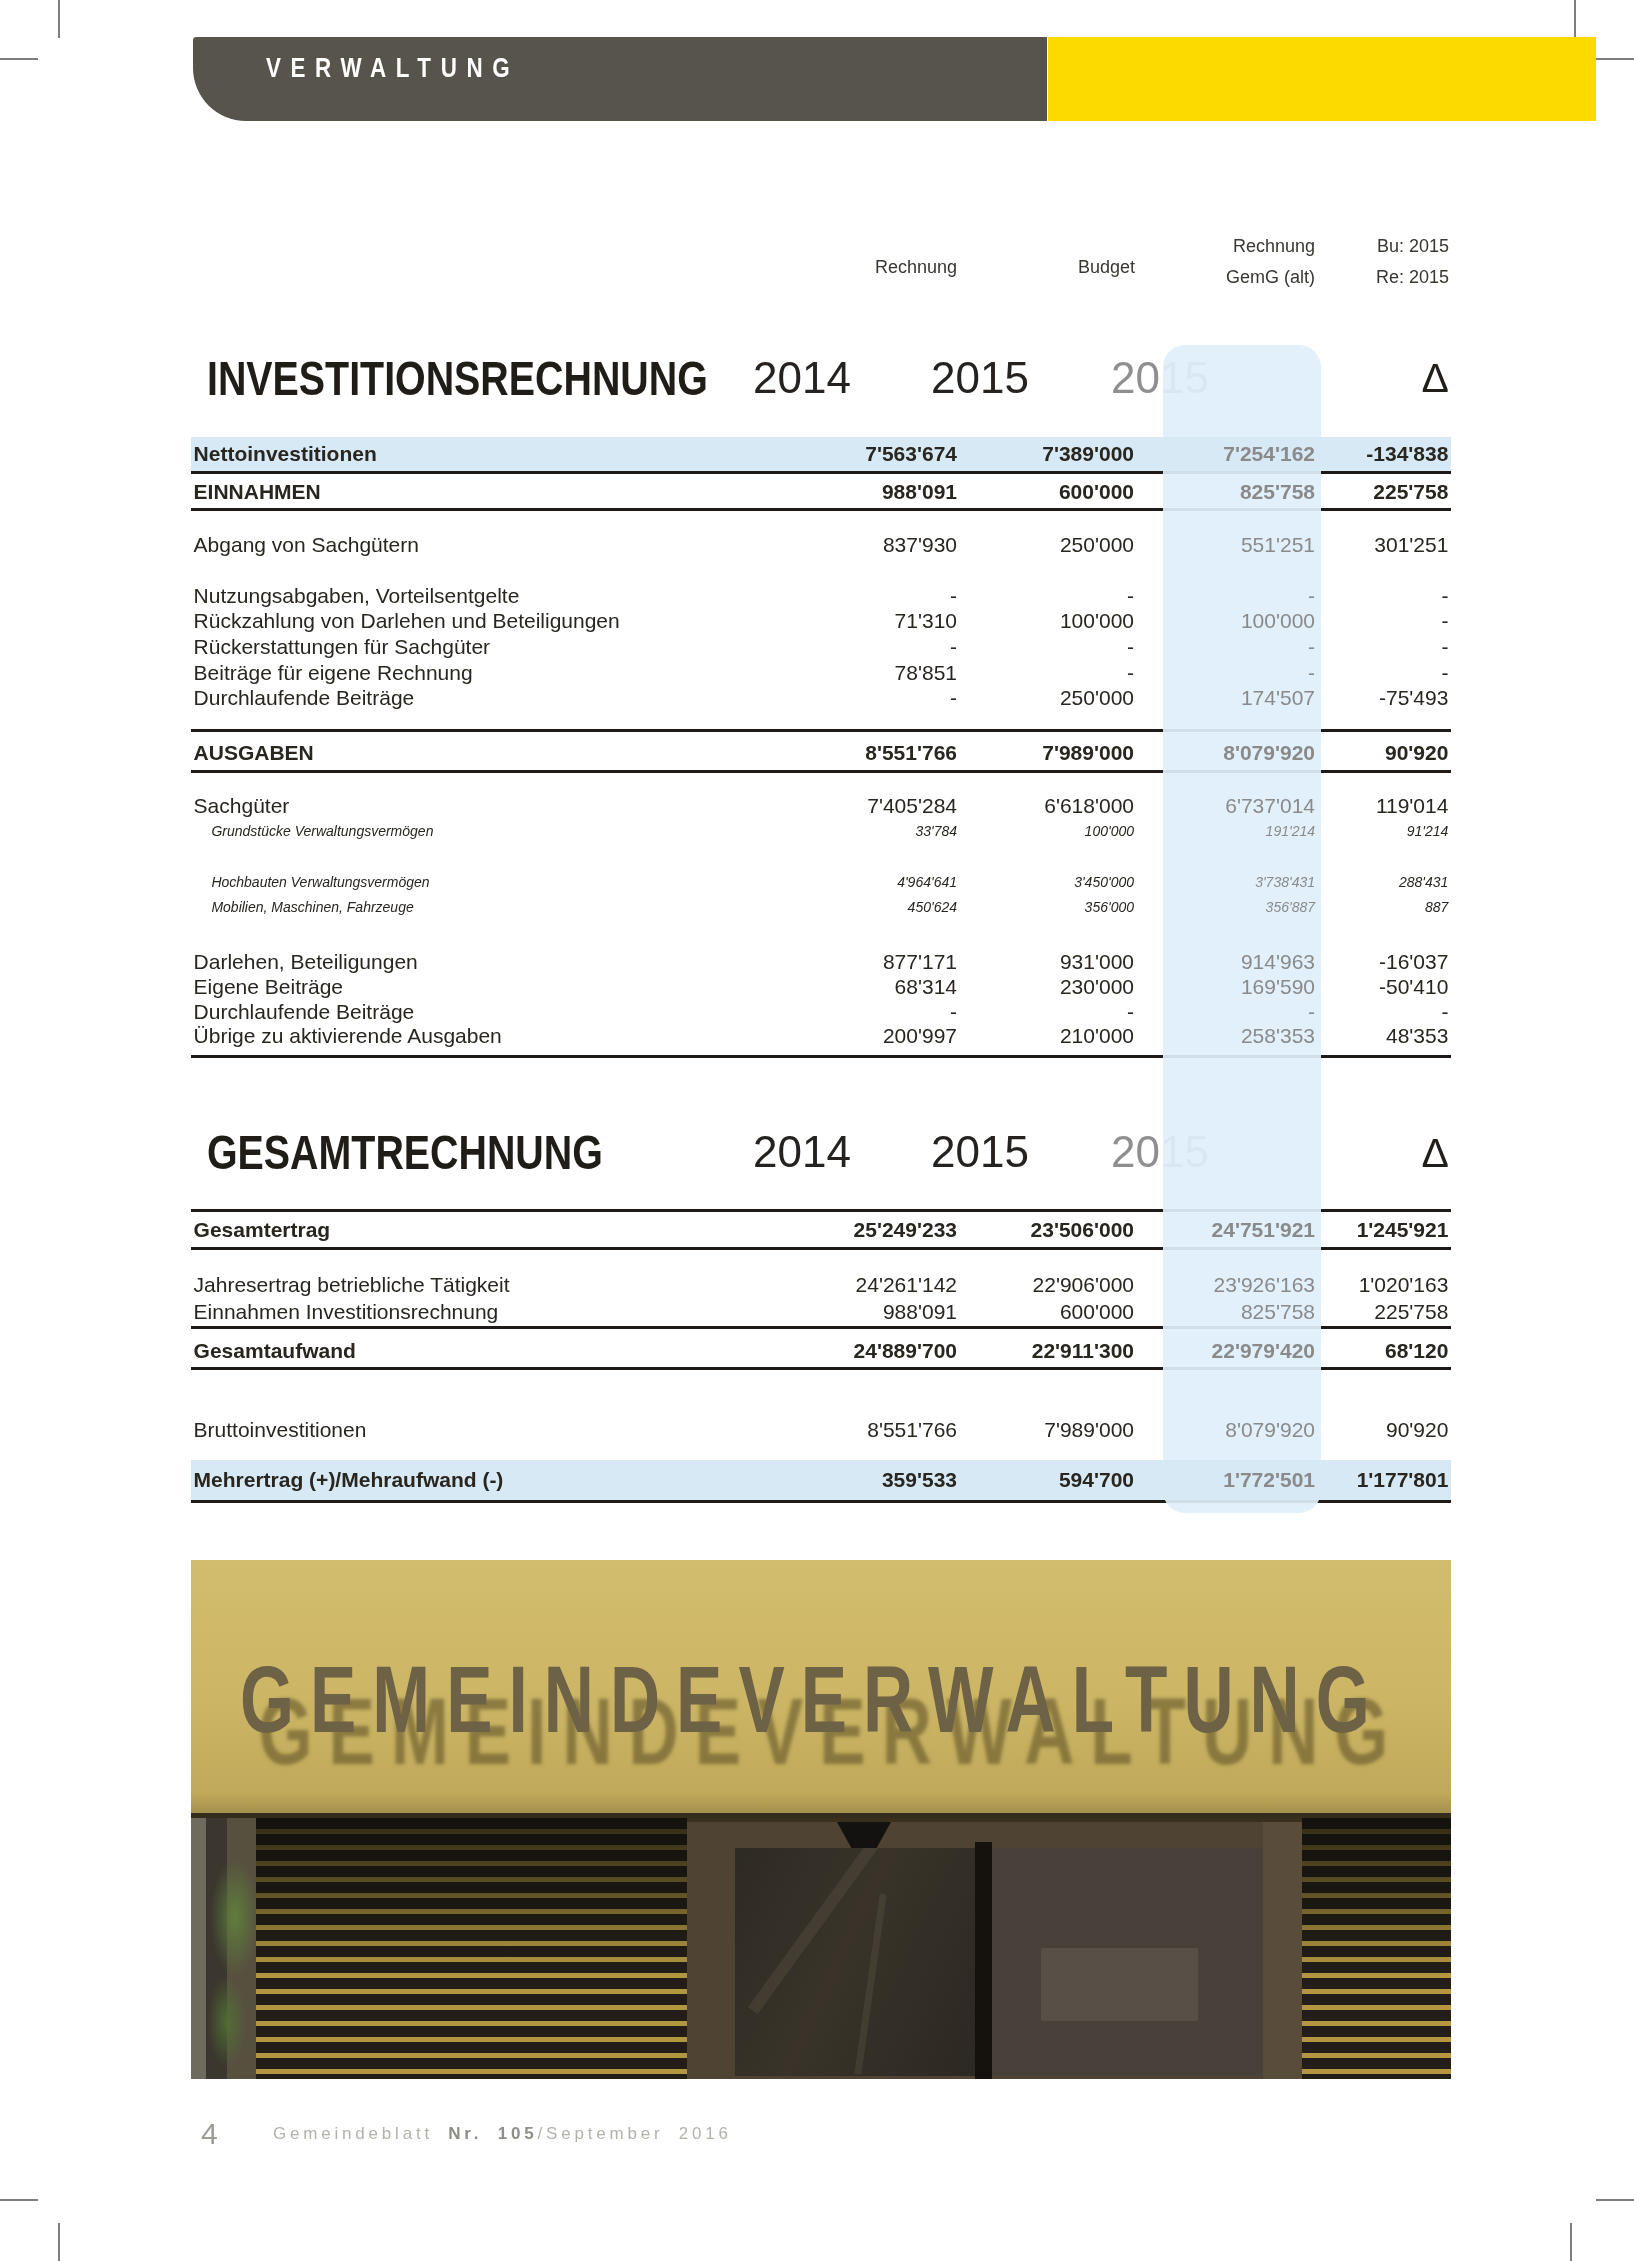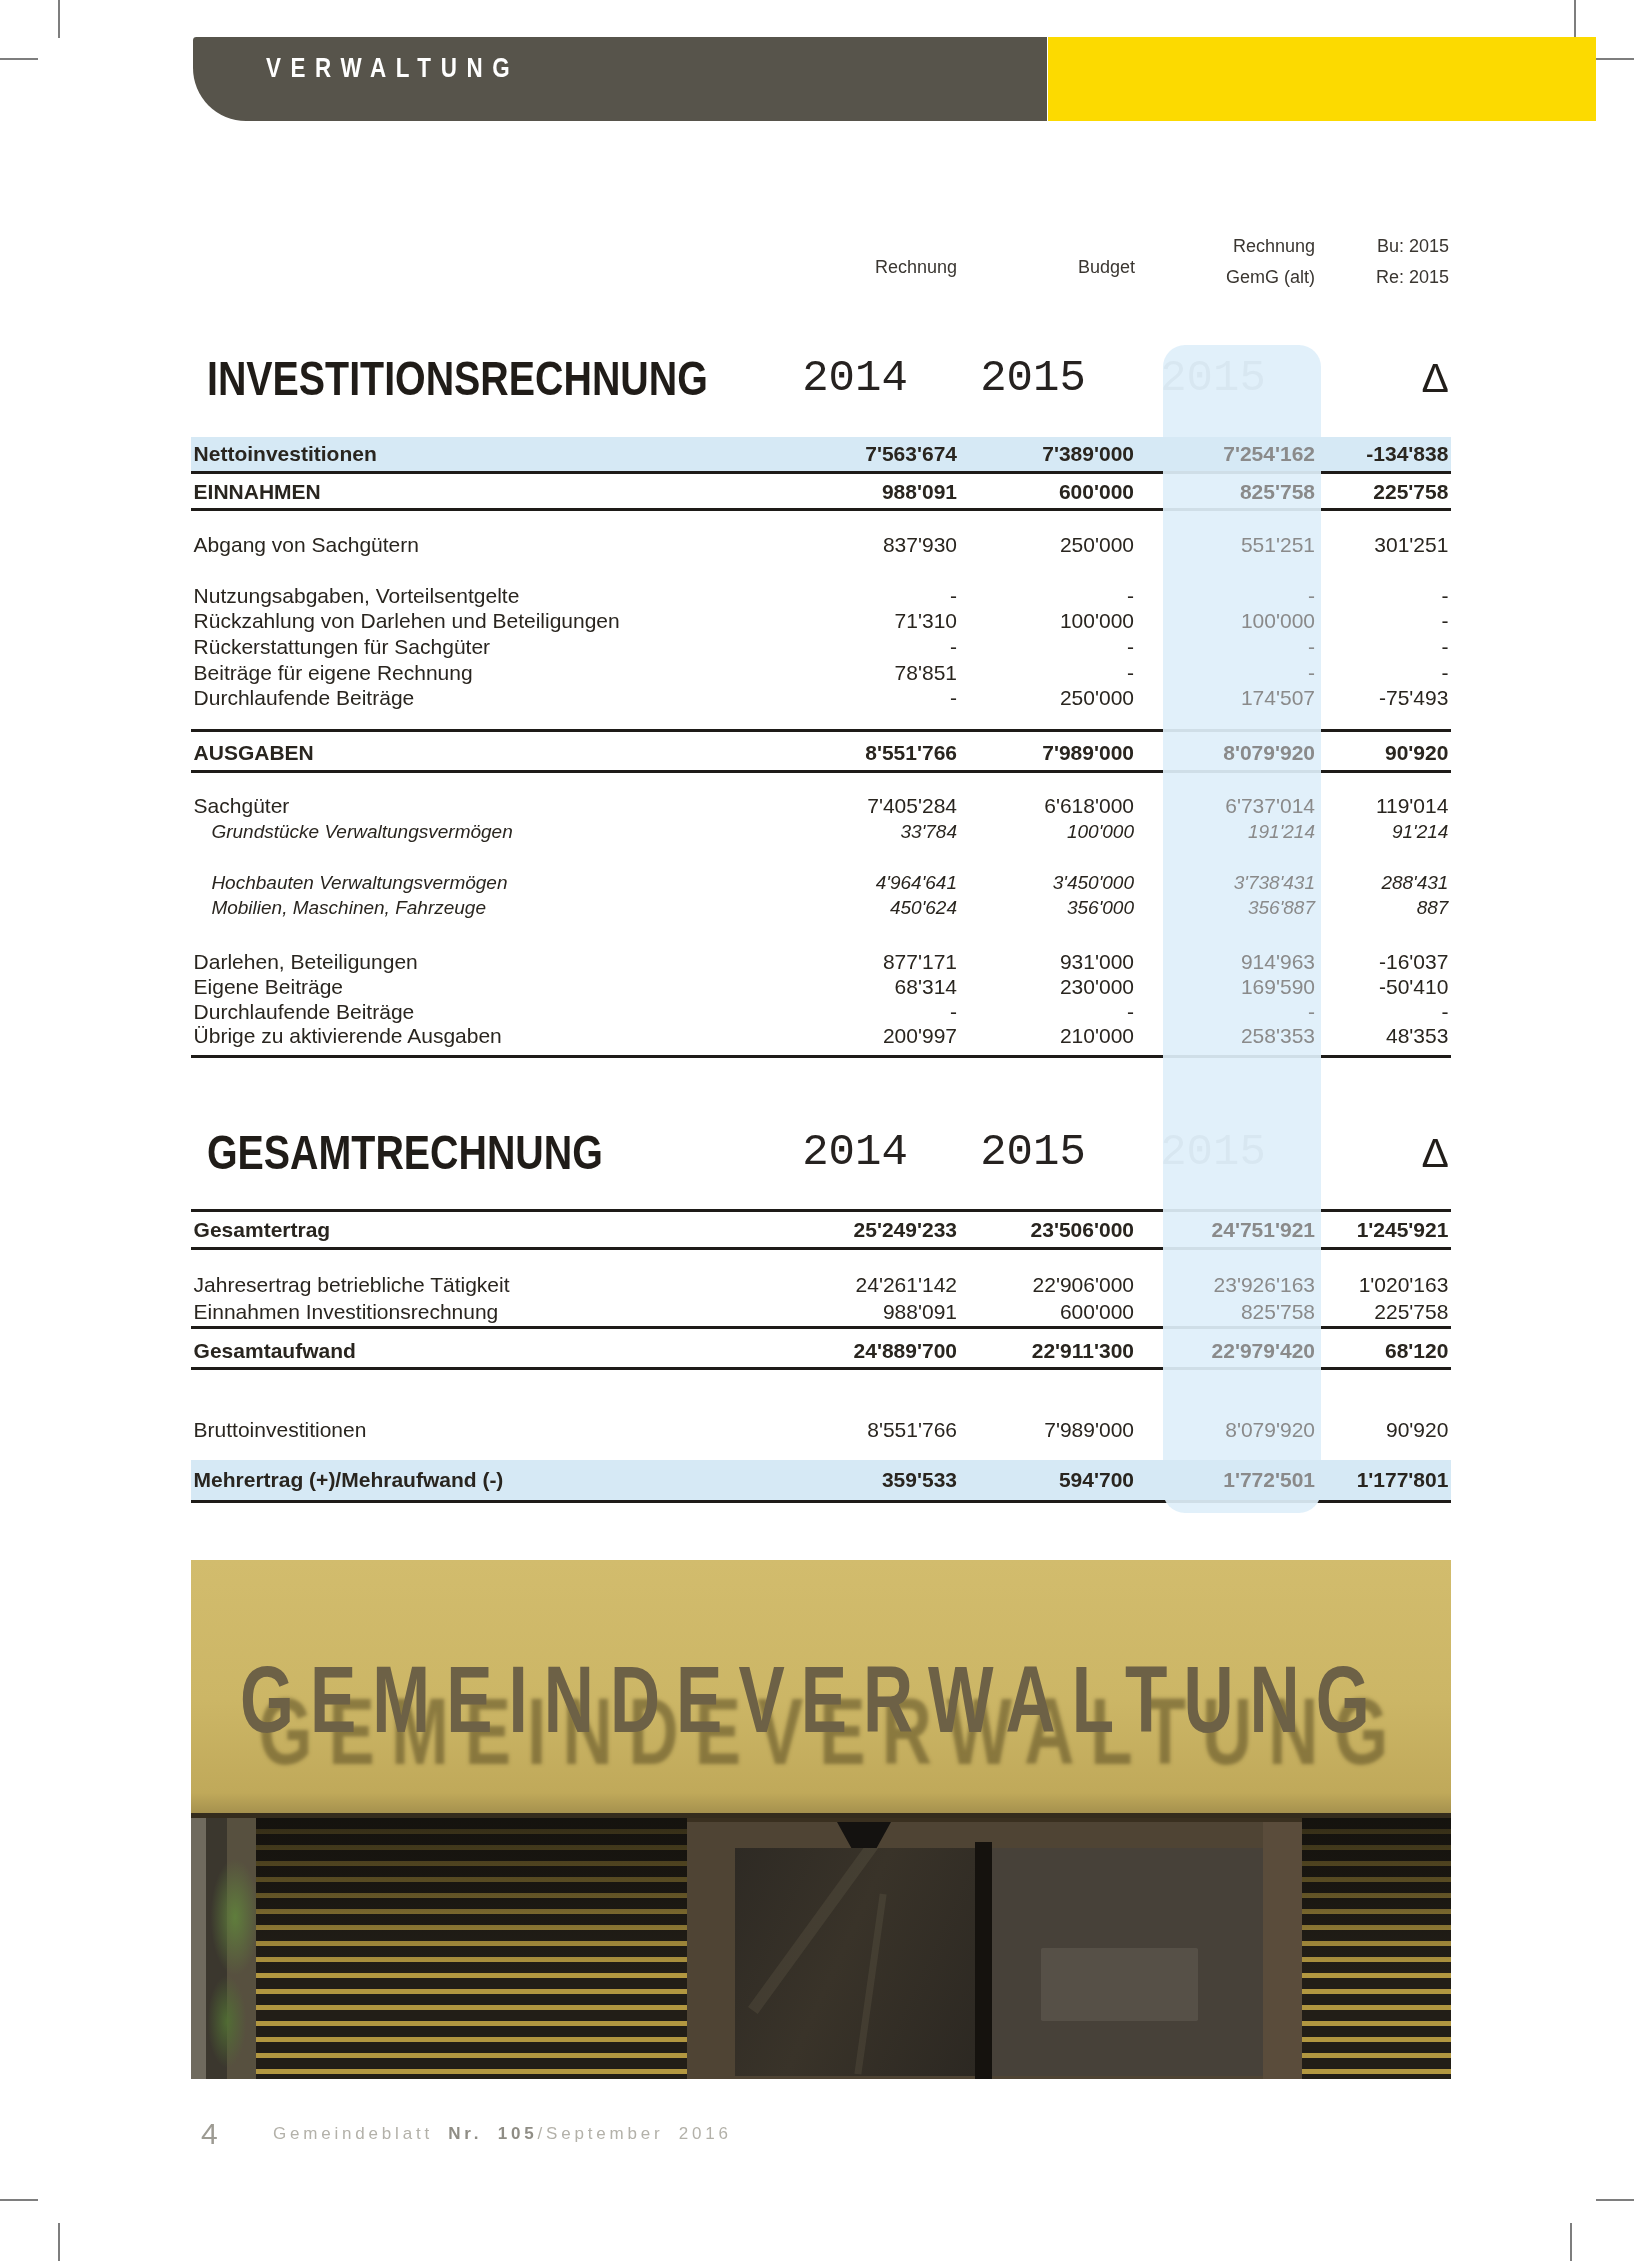--- a/index.html
+++ b/index.html
@@ -17,38 +17,38 @@
   .accent{position:absolute;left:1048px;top:37px;width:548px;height:84px;background:#fcda00;}
 
   
   .head1{position:absolute;width:204px;text-align:right;font-size:18px;line-height:31px;color:#3a3631;}
   .head2{position:absolute;width:204px;text-align:right;font-size:18px;line-height:31px;color:#3a3631;}
 
   
   .sec-title{position:absolute;left:207px;white-space:nowrap;}
   .sec-title span{display:inline-block;font-size:48px;font-weight:700;letter-spacing:0;
           transform:scaleX(.82);transform-origin:left top;color:#201c18;}
-  .year{position:absolute;width:204px;text-align:center;font-size:44px;line-height:44px;color:#262220;font-family:Liberation Mono, monospace;}
+  .year{position:absolute;width:204px;text-align:left;font-size:44px;line-height:44px;color:#262220;}
   .year.gray{color:#8f8f8f;}
   .delta{position:absolute;width:204px;text-align:right;font-size:41px;line-height:41px;color:#221e1a;}
 
   
   .band{position:absolute;left:1163px;top:345px;width:158px;height:1168px;
         background:rgba(222,239,250,0.92);border-radius:22px;z-index:2;}
 
   
   .hline{position:absolute;left:191px;width:1260px;height:2.6px;background:#1e1b18;z-index:1;}
 
   
   .row{position:absolute;left:191px;width:1260px;height:25.5px;line-height:25.5px;font-size:21px;z-index:4;}
   .row .lb{position:absolute;left:2.6px;white-space:nowrap;}
   .row .v{position:absolute;width:187px;text-align:right;}
   .v1{right:494px;} .v2{right:317px;} .v3{right:136px;color:#8a8a8a;} .v4{right:2.6px;}
   .bold{font-weight:700;}
-  .ital{font-style:italic;font-size:19px;text-decoration:underline;}
+  .ital{font-style:italic;font-size:14px;text-decoration:underline;}
   .ital .lb{left:20.4px;}
   .hl{background:#d6e9f5;}
 
   
   .photo{position:absolute;left:191px;top:1560px;width:1260px;height:519px;overflow:hidden;}
   .wall{position:absolute;left:0;top:0;width:100%;height:253px;
         background:linear-gradient(180deg,#d2bc6d 0%,#ccb666 55%,#c0a95a 92%,#a5914e 100%);}
   .sign{position:absolute;left:49px;top:85px;font-size:95px;font-weight:700;letter-spacing:22px;
         color:#6d6146;transform:scaleX(.73);transform-origin:left top;white-space:nowrap;
         text-shadow:25.5px 32px 4.3px rgba(88,75,35,.55);}

